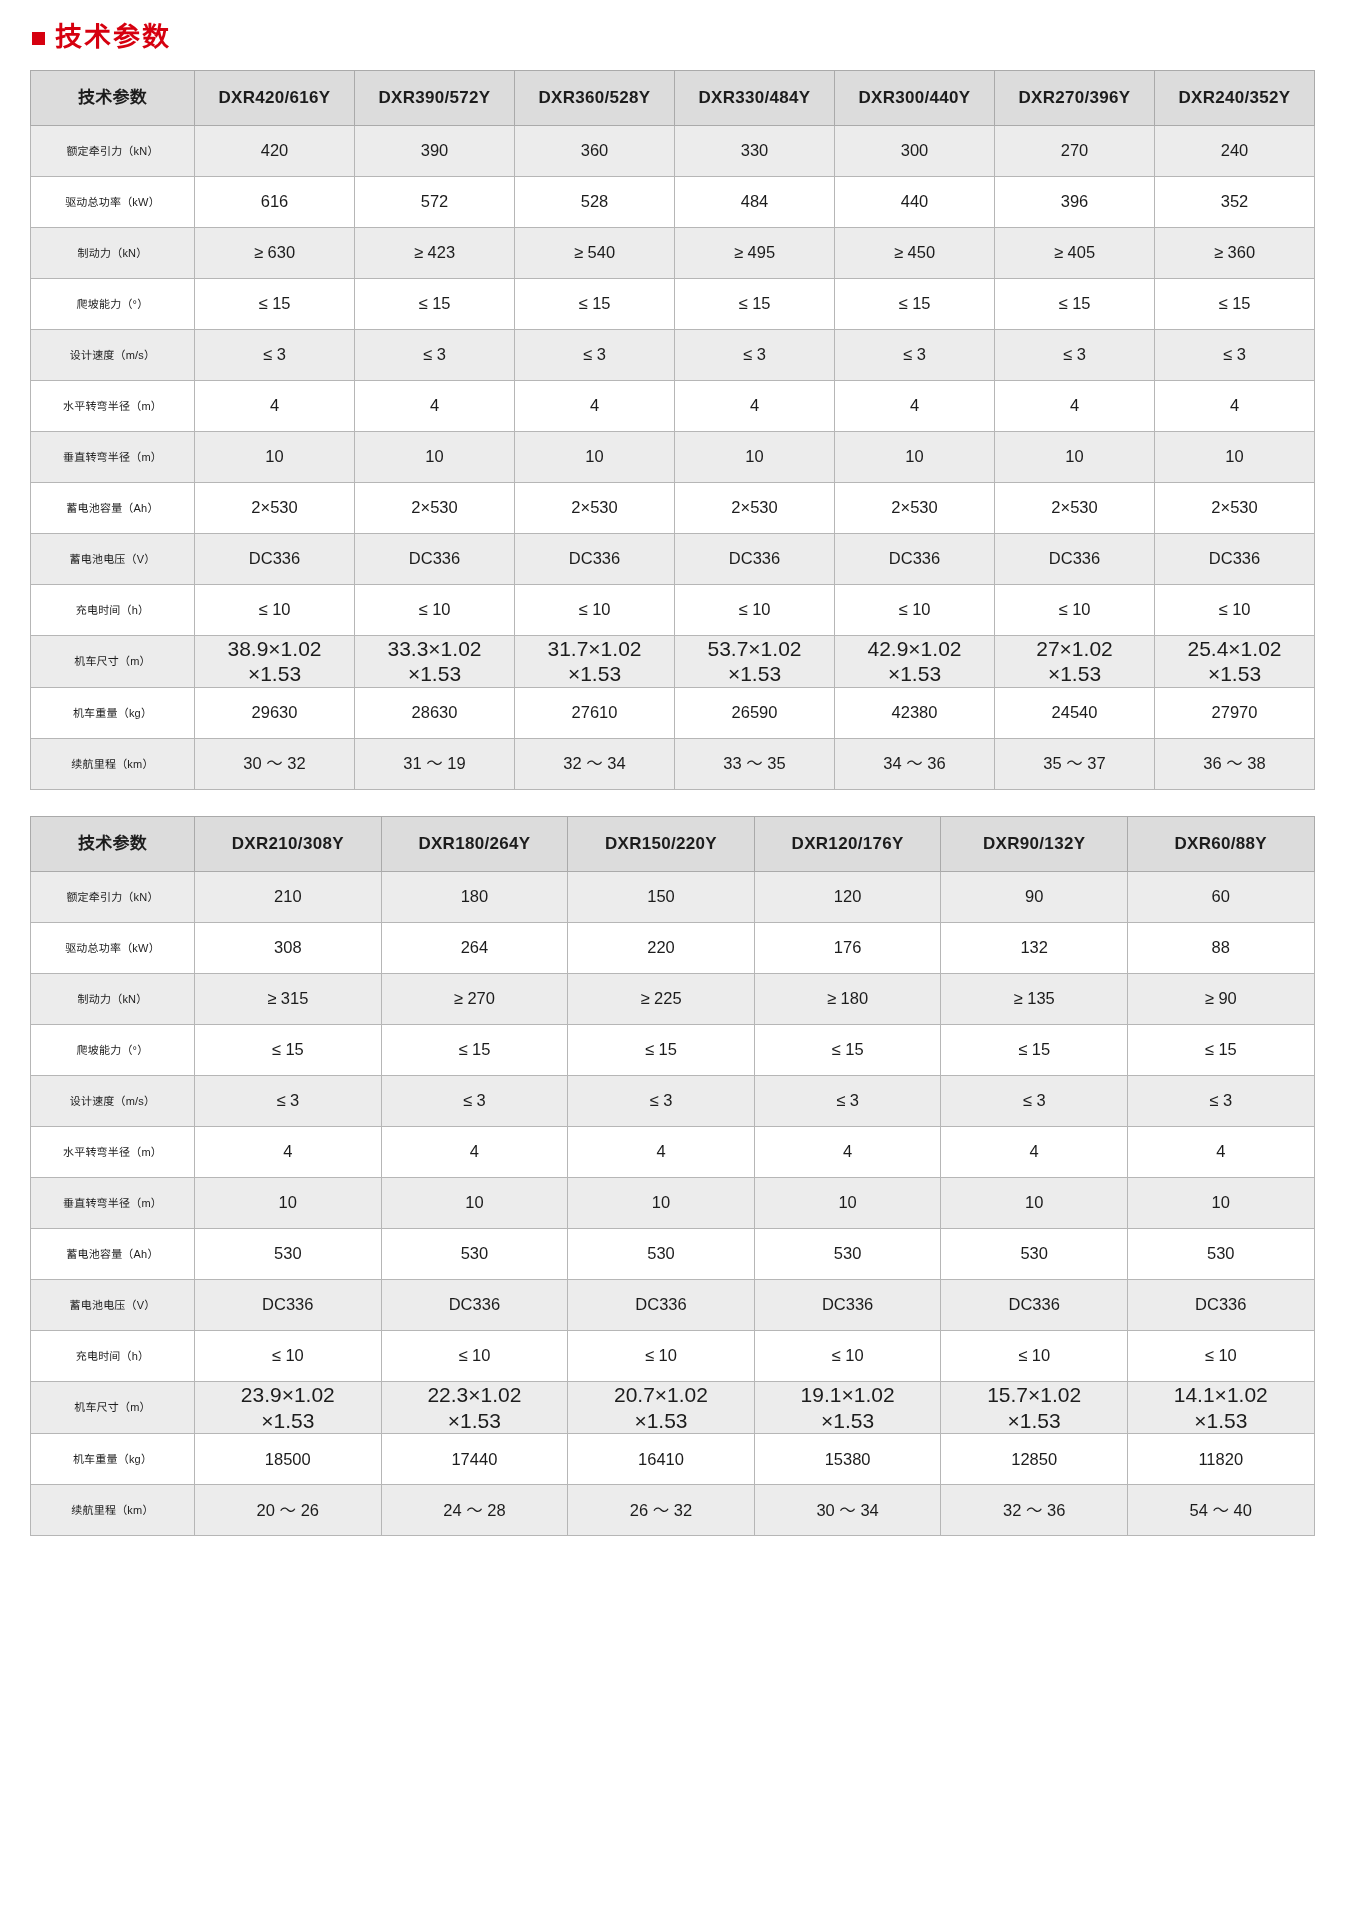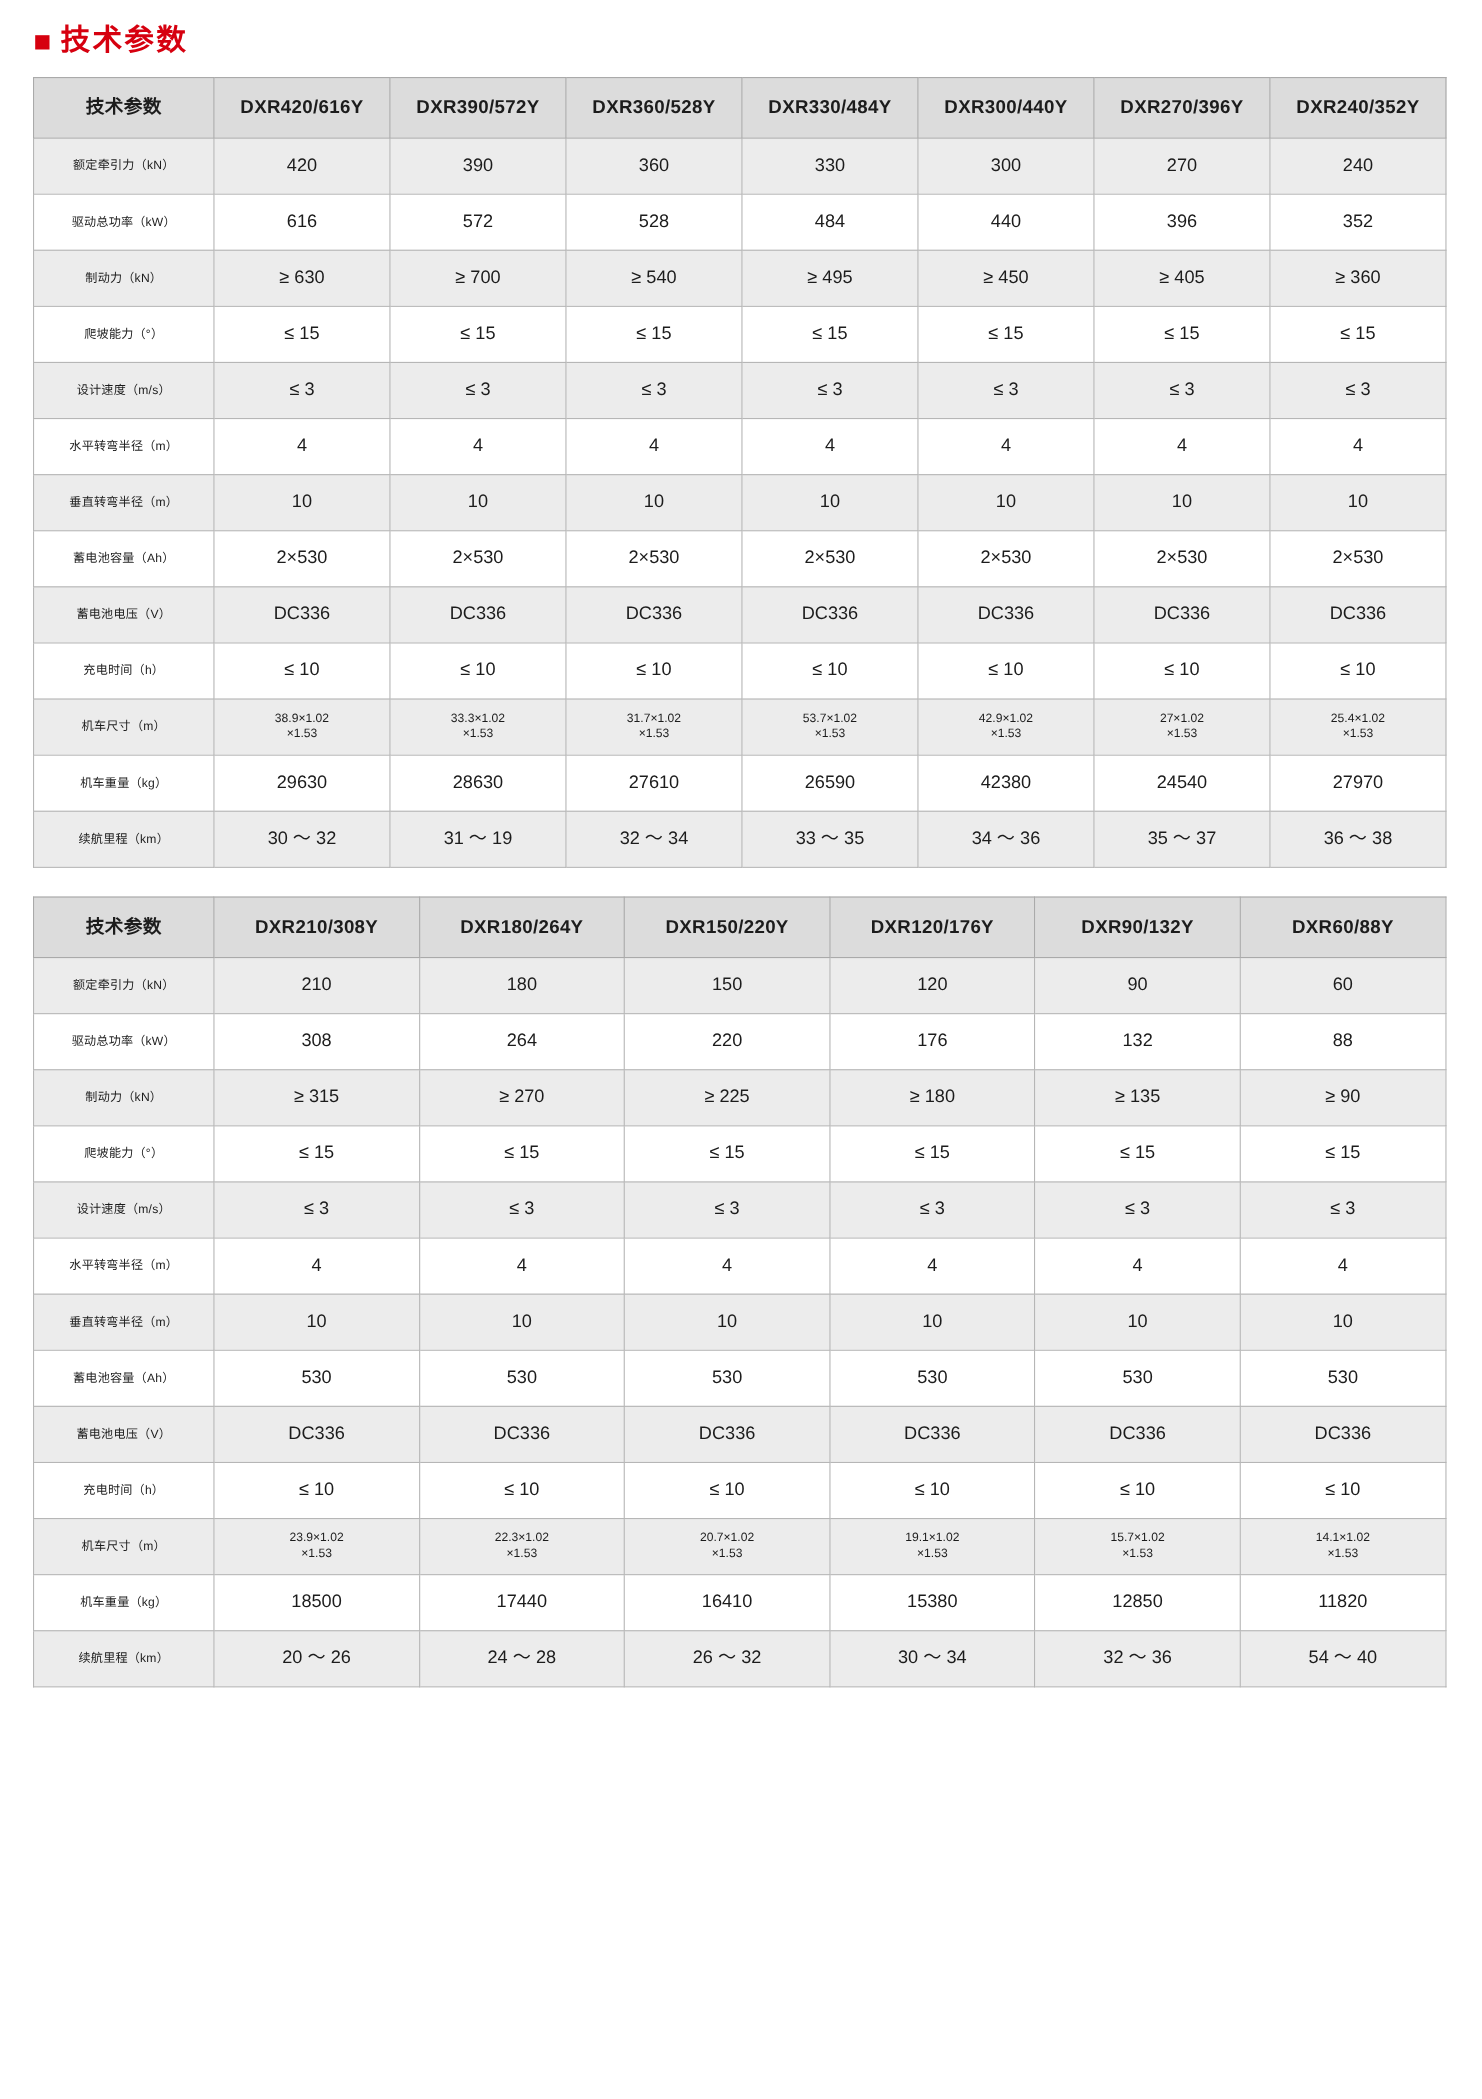--- a/index.html
+++ b/index.html
@@ -81,21 +81,21 @@
   .spec-table tbody tr.plain td {
     background: #ffffff;
   }
   .spec-table td.rowlabel {
     font-size: 11px;
     letter-spacing: 0.2px;
     white-space: nowrap;
   }
   .spec-table td.twoline {
     line-height: 1.22;
-    font-size: 11px;
+    font-size: 21px;
   }
   .dim-line {
     display: block;
   }
   
   table.t1 col.c-label { width: 164px; }
   table.t1 col.c-model { width: 160px; }
   
   table.t2 col.c-label { width: 164px; }
   table.t2 col.c-model { width: 186.6px; }
@@ -150,21 +150,21 @@
           <td>572</td>
           <td>528</td>
           <td>484</td>
           <td>440</td>
           <td>396</td>
           <td>352</td>
         </tr>
         <tr class="shaded">
           <td class="rowlabel">制动力（kN）</td>
           <td>≥ 630</td>
-          <td>≥ 700</td>
+          <td>≥ 423</td>
           <td>≥ 540</td>
           <td>≥ 495</td>
           <td>≥ 450</td>
           <td>≥ 405</td>
           <td>≥ 360</td>
         </tr>
         <tr class="plain">
           <td class="rowlabel">爬坡能力（°）</td>
           <td>≤ 15</td>
           <td>≤ 15</td>

